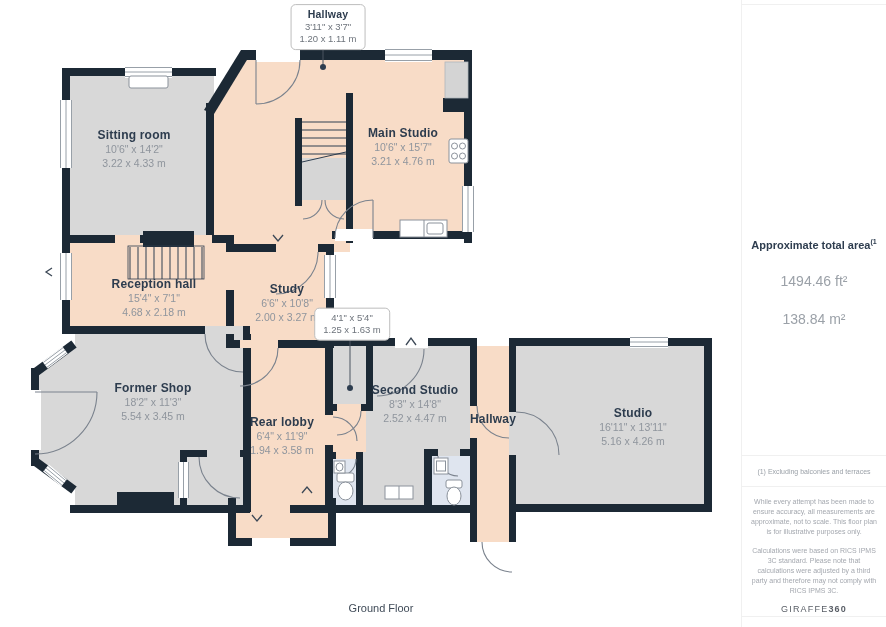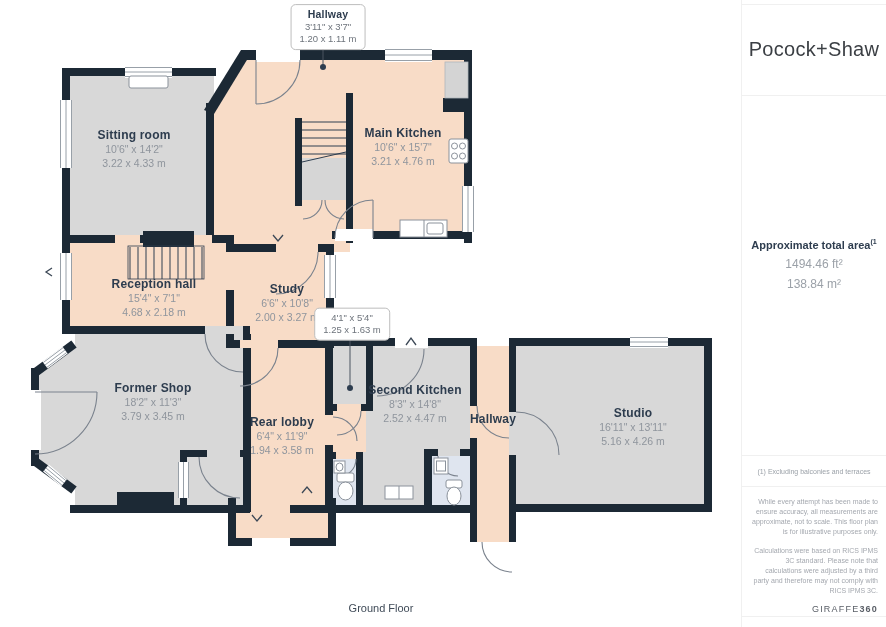--- a/index.html
+++ b/index.html
@@ -38,31 +38,31 @@
   .logo-section {
     position:absolute; top:4px; left:0; right:0; height:91px;
     display:flex; align-items:center; justify-content:center;
     border-bottom:1px solid #f0f0f0;
   }
   .logo { font-size:20px; color:#3b3f44; letter-spacing:.3px; font-weight:500; }
 
   .area-section { position:absolute; top:238px; left:0; right:0; text-align:center; }
   .area-title { font-size:11px; font-weight:bold; color:#2e3d4f; }
   .area-title sup { font-size:7px; font-weight:bold; }
-  .area-value { font-size:12px; color:#9ba1a8; margin-top:6px; }
+  .area-value { font-size:14px; color:#9ba1a8; margin-top:22px; }
 
   .footnote-section {
     position:absolute; top:455px; left:0; right:0; height:32px; box-sizing:border-box;
     border-top:1px solid #f0f0f0; border-bottom:1px solid #f0f0f0;
     display:flex; align-items:center; justify-content:center;
     font-size:7px; color:#9ba1a8; padding:0 4px; text-align:center;
   }
   .disclaimer-section {
     position:absolute; top:487px; left:0; right:0; height:130px; box-sizing:border-box;
-    border-bottom:1px solid #f0f0f0; padding:10px 8px 0; text-align:right;
+    border-bottom:1px solid #f0f0f0; padding:10px 8px 0; text-align:center;
   }
   .disclaimer-section p { margin:0 0 8px; font-size:7px; line-height:1.45; color:#a4a8af; }
   .credit { font-size:9px; color:#595e66; letter-spacing:1.2px; margin-top:4px; }
   .credit b { font-weight:bold; }
 </style>
 </head>
 <body>
 
 <div class="canvas">
 
@@ -265,46 +265,46 @@
         <path d="M 273,235 L 278,241 L 283,235"></path>
       </g>
     </svg>
 
     <div class="room-label" style="left:134px; top:149px;">
       <div class="room-name">Sitting room</div>
       <div class="room-dim">10'6" x 14'2"</div>
       <div class="room-dim">3.22 x 4.33 m</div>
     </div>
     <div class="room-label" style="left:403px; top:147px;">
-      <div class="room-name">Main Kitchen</div>
+      <div class="room-name">Main Studio</div>
       <div class="room-dim">10'6" x 15'7"</div>
       <div class="room-dim">3.21 x 4.76 m</div>
     </div>
     <div class="room-label" style="left:154px; top:298px;">
       <div class="room-name">Reception hall</div>
       <div class="room-dim">15'4" x 7'1"</div>
       <div class="room-dim">4.68 x 2.18 m</div>
     </div>
     <div class="room-label" style="left:287px; top:303px;">
       <div class="room-name">Study</div>
       <div class="room-dim">6'6" x 10'8"</div>
       <div class="room-dim">2.00 x 3.27 m</div>
     </div>
     <div class="room-label" style="left:153px; top:394px;margin-top:8px;">
       <div class="room-name">Former Shop</div>
       <div class="room-dim">18'2" x 11'3"</div>
-      <div class="room-dim">3.79 x 3.45 m</div>
+      <div class="room-dim">5.54 x 3.45 m</div>
     </div>
     <div class="room-label" style="left:282px; top:436px;">
       <div class="room-name">Rear lobby</div>
       <div class="room-dim">6'4" x 11'9"</div>
       <div class="room-dim">1.94 x 3.58 m</div>
     </div>
     <div class="room-label" style="left:415px; top:404px;">
-      <div class="room-name">Second Kitchen</div>
+      <div class="room-name">Second Studio</div>
       <div class="room-dim">8'3" x 14'8"</div>
       <div class="room-dim">2.52 x 4.47 m</div>
     </div>
     <div class="room-label" style="left:493px; top:419px;">
       <div class="room-name">Hallway</div>
     </div>
     <div class="room-label" style="left:633px; top:427px;">
       <div class="room-name">Studio</div>
       <div class="room-dim">16'11" x 13'11"</div>
       <div class="room-dim">5.16 x 4.26 m</div>
@@ -318,23 +318,20 @@
     <div class="callout" style="left:352px; top:324px;">
       <div class="room-dim">4'1" x 5'4"</div>
       <div class="room-dim">1.25 x 1.63 m</div>
     </div>
 
     <div class="floor-label">Ground Floor</div>
   </div>
 
   <aside class="sidebar">
     <div class="sidebar-topline"></div>
-    <div class="logo-section" actable="false">
-      <span class="logo">Pocock+Shaw</span>
-    </div>
     <div class="area-section">
       <div class="area-title">
         <span>Approximate total area</span><sup>(1</sup>
       </div>
       <div class="area-value">1494.46 ft²</div>
       <div class="area-value">138.84 m²</div>
     </div>
     <div class="footnote-section">(1) Excluding balconies and terraces</div>
     <div class="disclaimer-section">
       <p>While every attempt has been made to ensure accuracy, all measurements are approximate, not to scale. This floor plan is for illustrative purposes only.</p>

